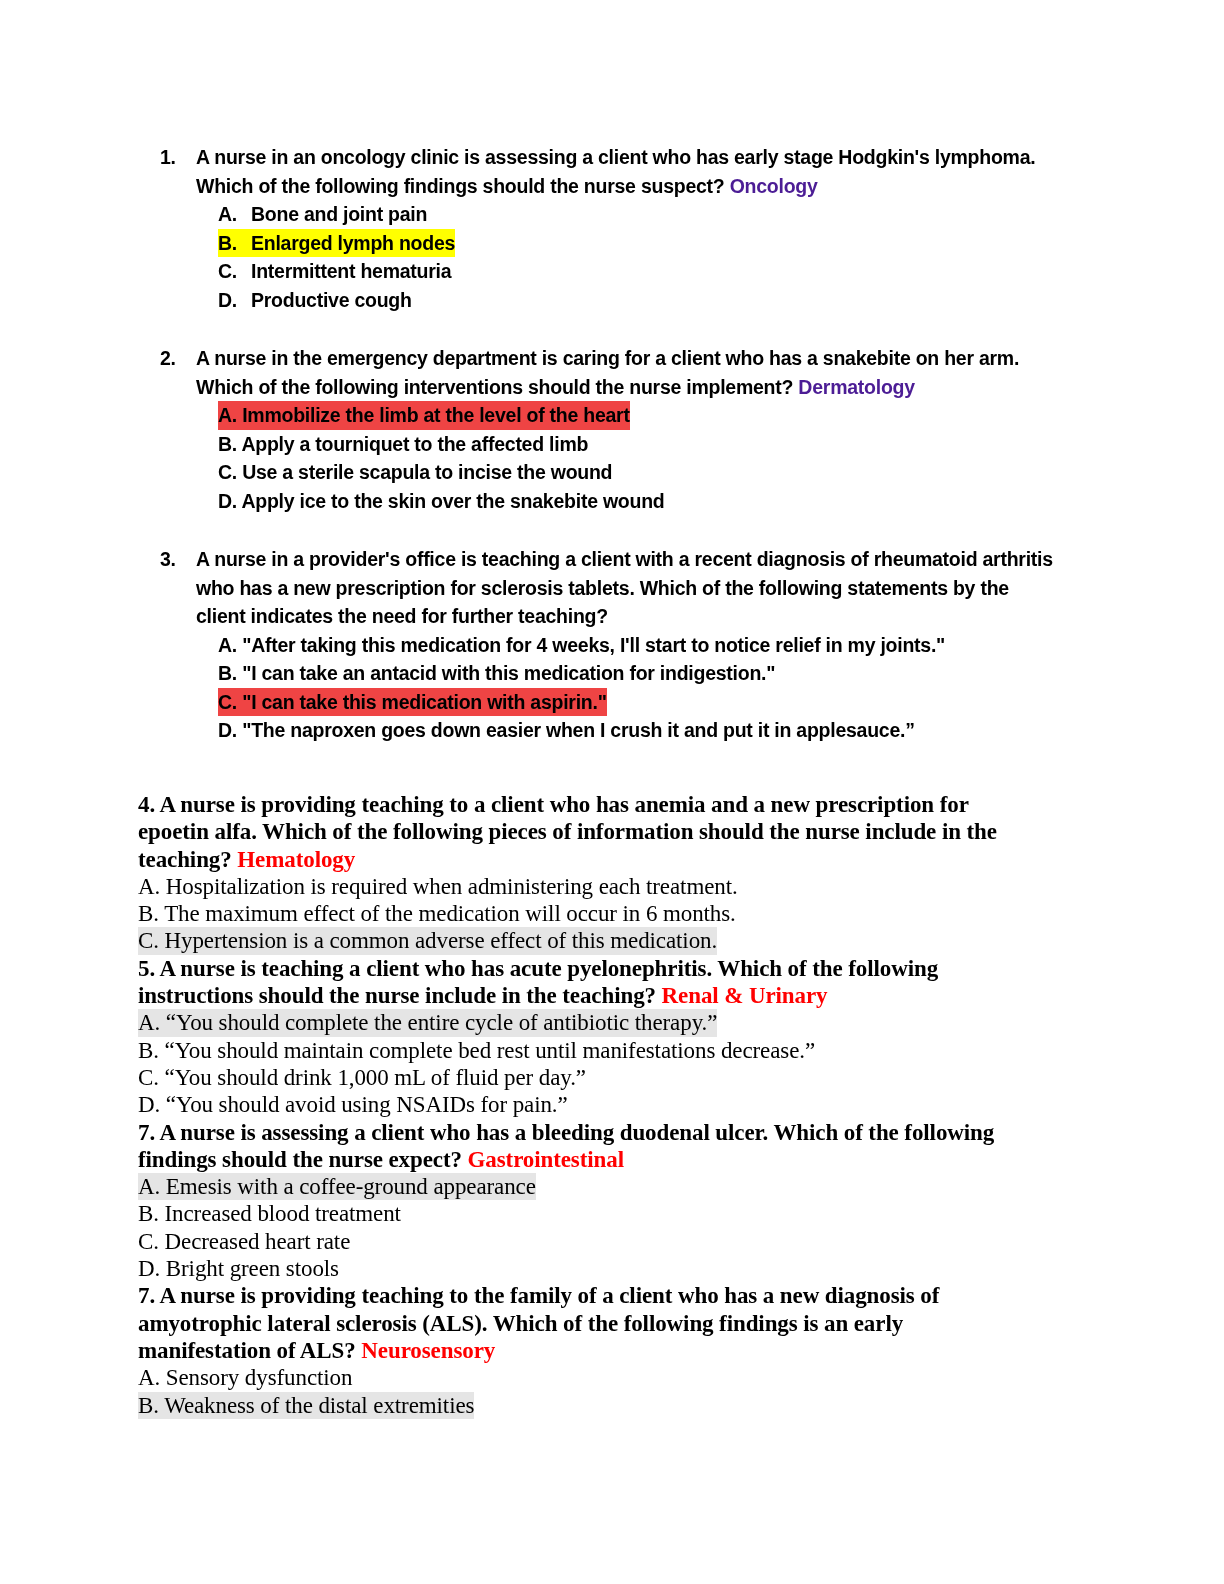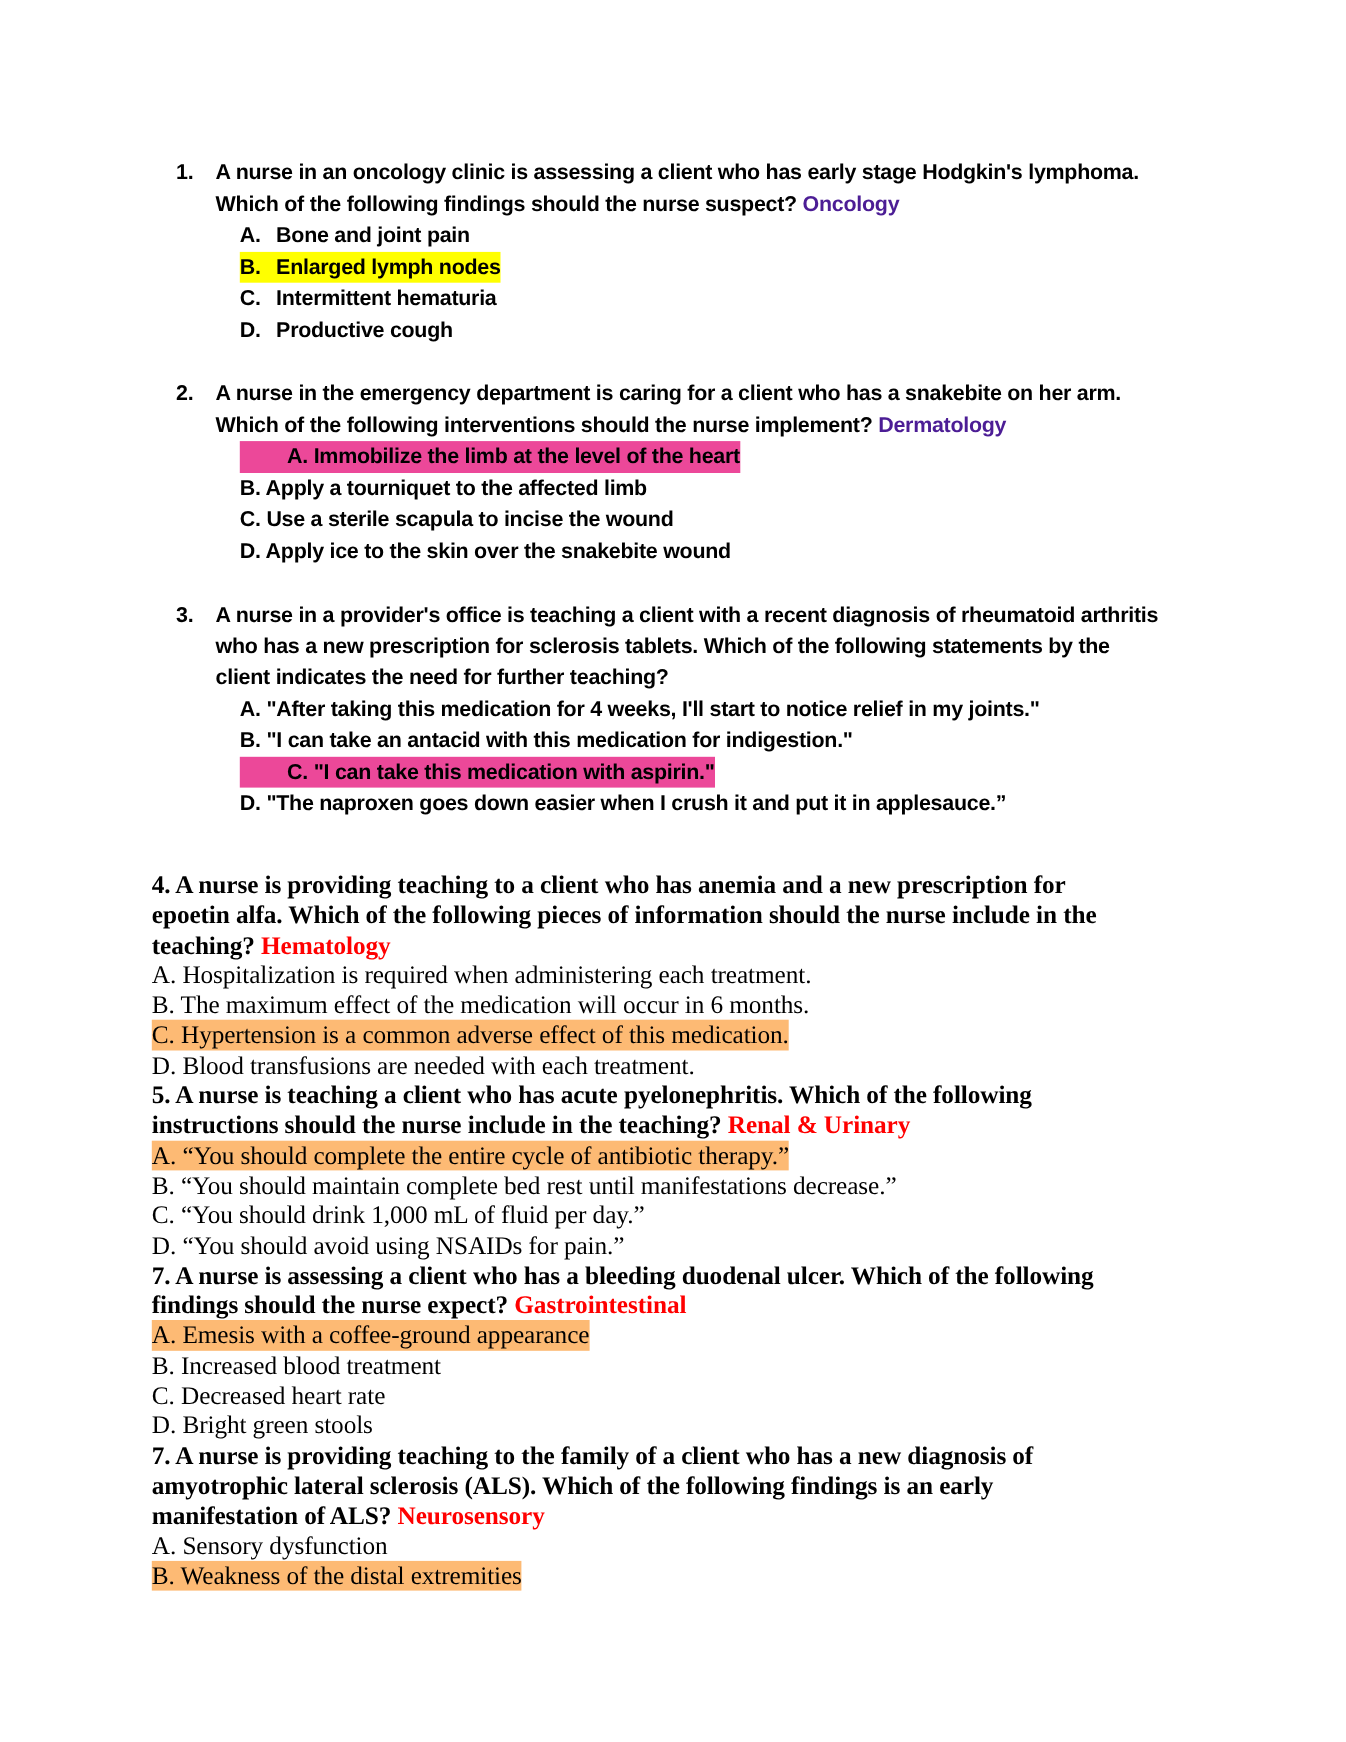--- a/index.html
+++ b/index.html
@@ -78,22 +78,21 @@
   
   .opts-flat {
     padding-left: 58px;
   }
   .opts-flat .opt {
     display: block;
     width: max-content;
     max-width: 870px;
   }
   .opts-flat .opt.is-hl {
-    background: #ec4899;
-    padding-left: 43px;
+    background: #ef4444;
   }
 
   
   .qblock-serif {
     position: absolute;
     left: 138px;
     width: 940px;
     font-family: "Liberation Serif", "DejaVu Serif", serif;
     font-weight: bold;
     font-size: 23px;
@@ -108,21 +107,21 @@
     color: #FF0000;
     font-weight: bold;
   }
   .qblock-serif .opt {
     display: block;
     width: max-content;
     max-width: 935px;
     font-weight: normal;
   }
   .qblock-serif .opt.is-hl {
-    background: #fdba74;
+    background: #e5e5e5;
   }
 </style>
 </head>
 <body>
 
 <div class="page">
 
   <div class="qblock-sans" style="top:143px;">
     <div class="qrow">
       <span class="qnum">1.</span>
@@ -192,21 +191,20 @@
 
   <div class="qblock-serif" style="top:763px;margin-top:28px;">
 
     <div>
       <div class="stem">4. A nurse is providing teaching to a client who has anemia and a new prescription for</div>
       <div class="stem">epoetin alfa. Which of the following pieces of information should the nurse include in the</div>
       <div class="stem"><span>teaching?</span> <span class="specialty">Hematology</span></div>
       <div class="opt">A. Hospitalization is required when administering each treatment.</div>
       <div class="opt">B. The maximum effect of the medication will occur in 6 months.</div>
       <div class="opt is-hl">C. Hypertension is a common adverse effect of this medication.</div>
-      <div class="opt">D. Blood transfusions are needed with each treatment.</div>
     </div>
 
     <div>
       <div class="stem">5. A nurse is teaching a client who has acute pyelonephritis. Which of the following</div>
       <div class="stem"><span>instructions should the nurse include in the teaching?</span> <span class="specialty">Renal &amp; Urinary</span></div>
       <div class="opt is-hl">A. “You should complete the entire cycle of antibiotic therapy.”</div>
       <div class="opt">B. “You should maintain complete bed rest until manifestations decrease.”</div>
       <div class="opt">C. “You should drink 1,000 mL of fluid per day.”</div>
       <div class="opt">D. “You should avoid using NSAIDs for pain.”</div>
     </div>

